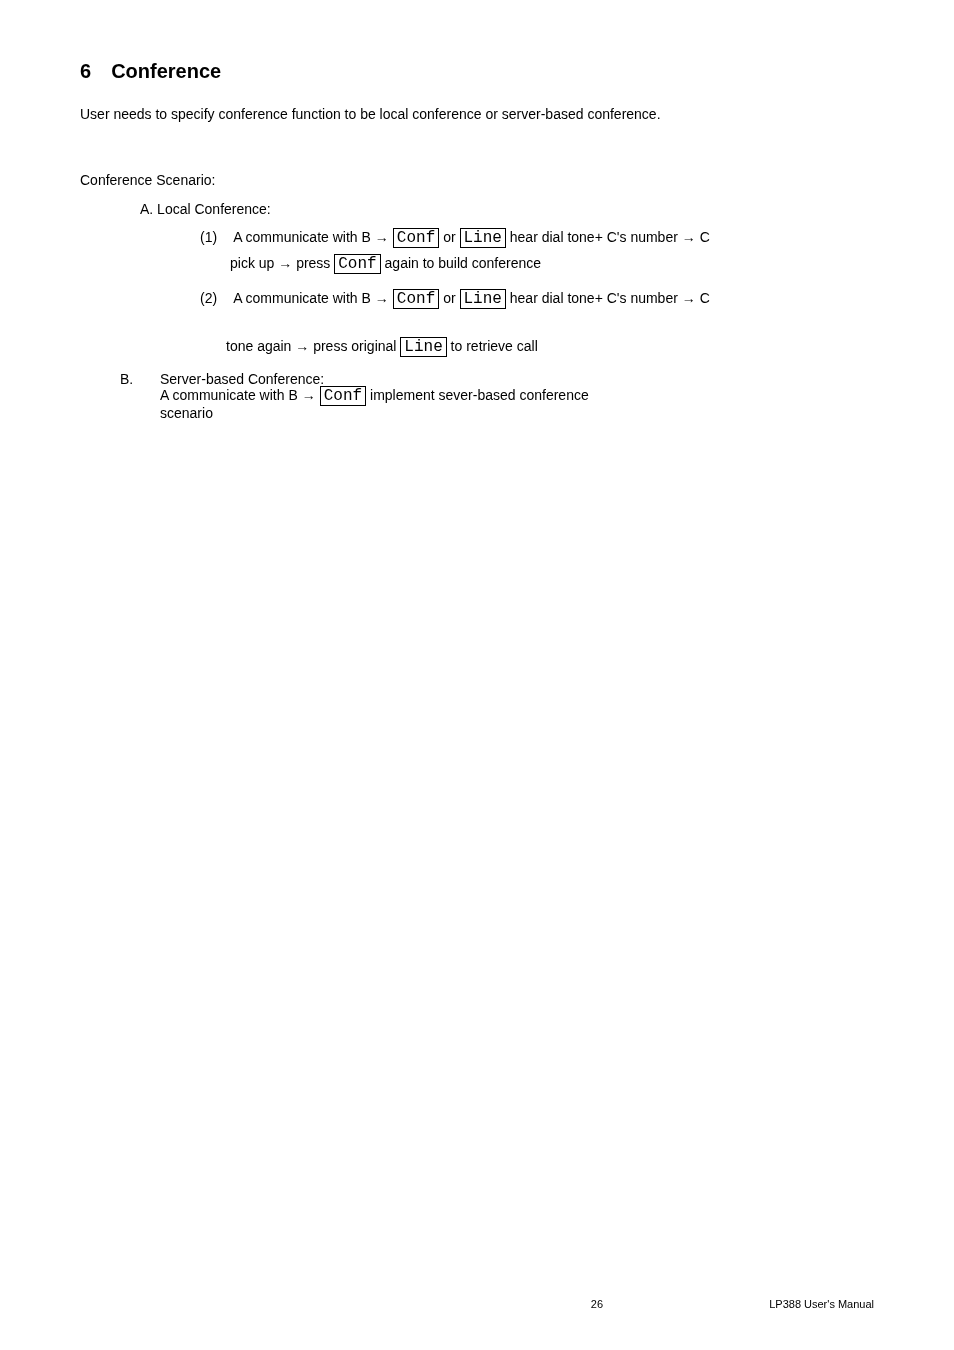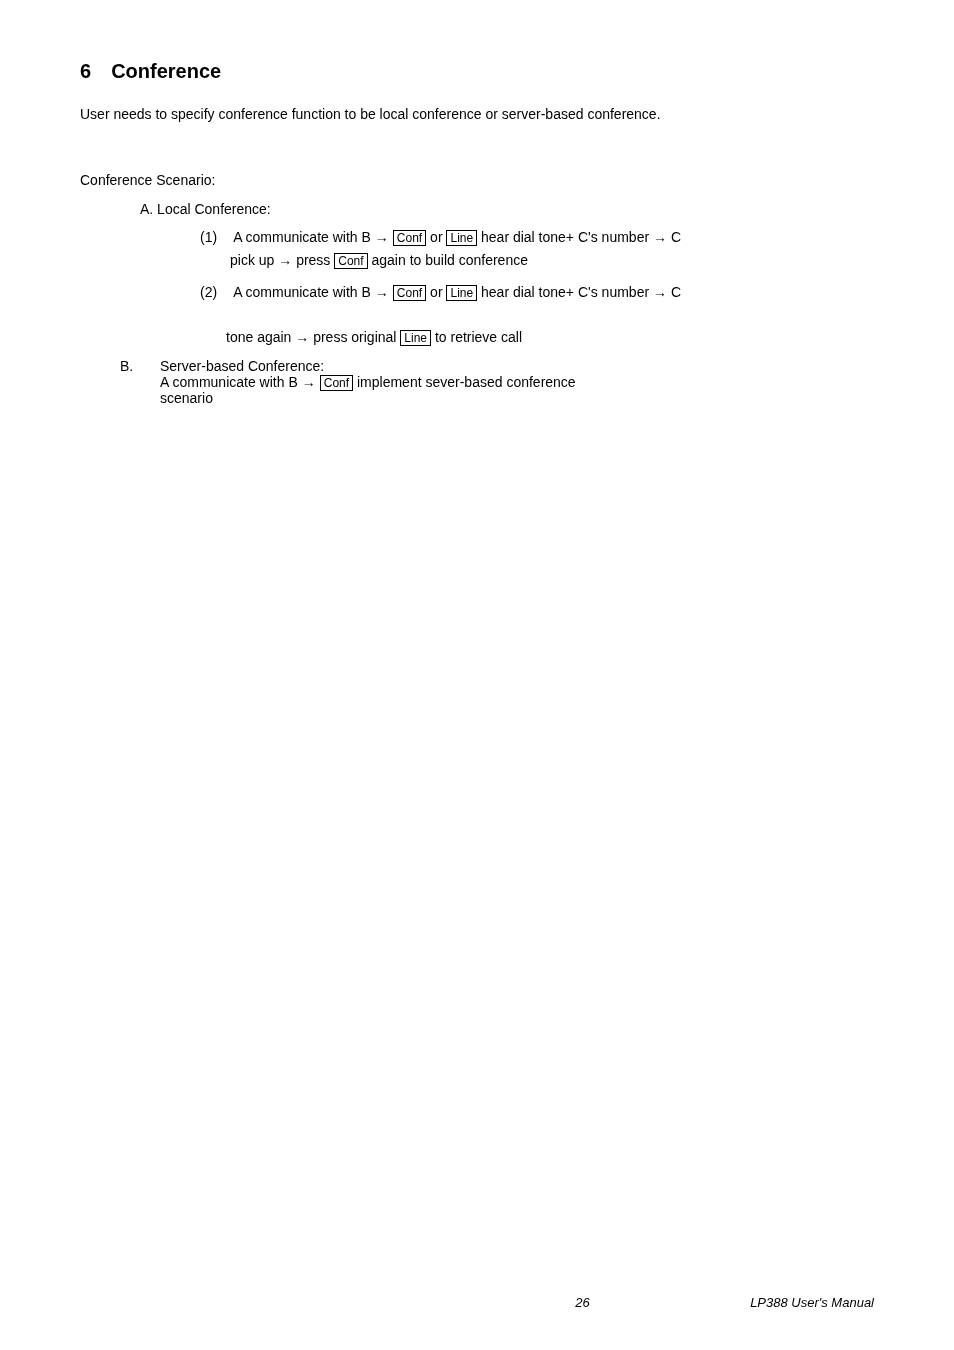--- a/index.html
+++ b/index.html
@@ -82,40 +82,39 @@
       min-width: 30px;
     }
 
     .outline-b-content {
       flex: 1;
     }
 
     .kbd {
       border: 1px solid #000;
       padding: 0 3px;
-      font-family: Liberation Sans, sans-serif;
-      font-size: 12px;
+      font-family: Liberation Mono, monospace;
+      font-size: 16px;
       display: inline;
     }
 
     .arrow {
       display: inline;
       margin: 0 4px;
     }
 
     .footer {
       position: absolute;
       bottom: 40px;
       left: 80px;
       right: 80px;
       display: flex;
       justify-content: space-between;
       align-items: center;
-      font-size: 13px;
-      font-style: italic;
+      font-size: 11px;
     }
 
     .footer-page {
       text-align: center;
       flex: 1;
     }
 
     .footer-manual {
       text-align: right;
     }

